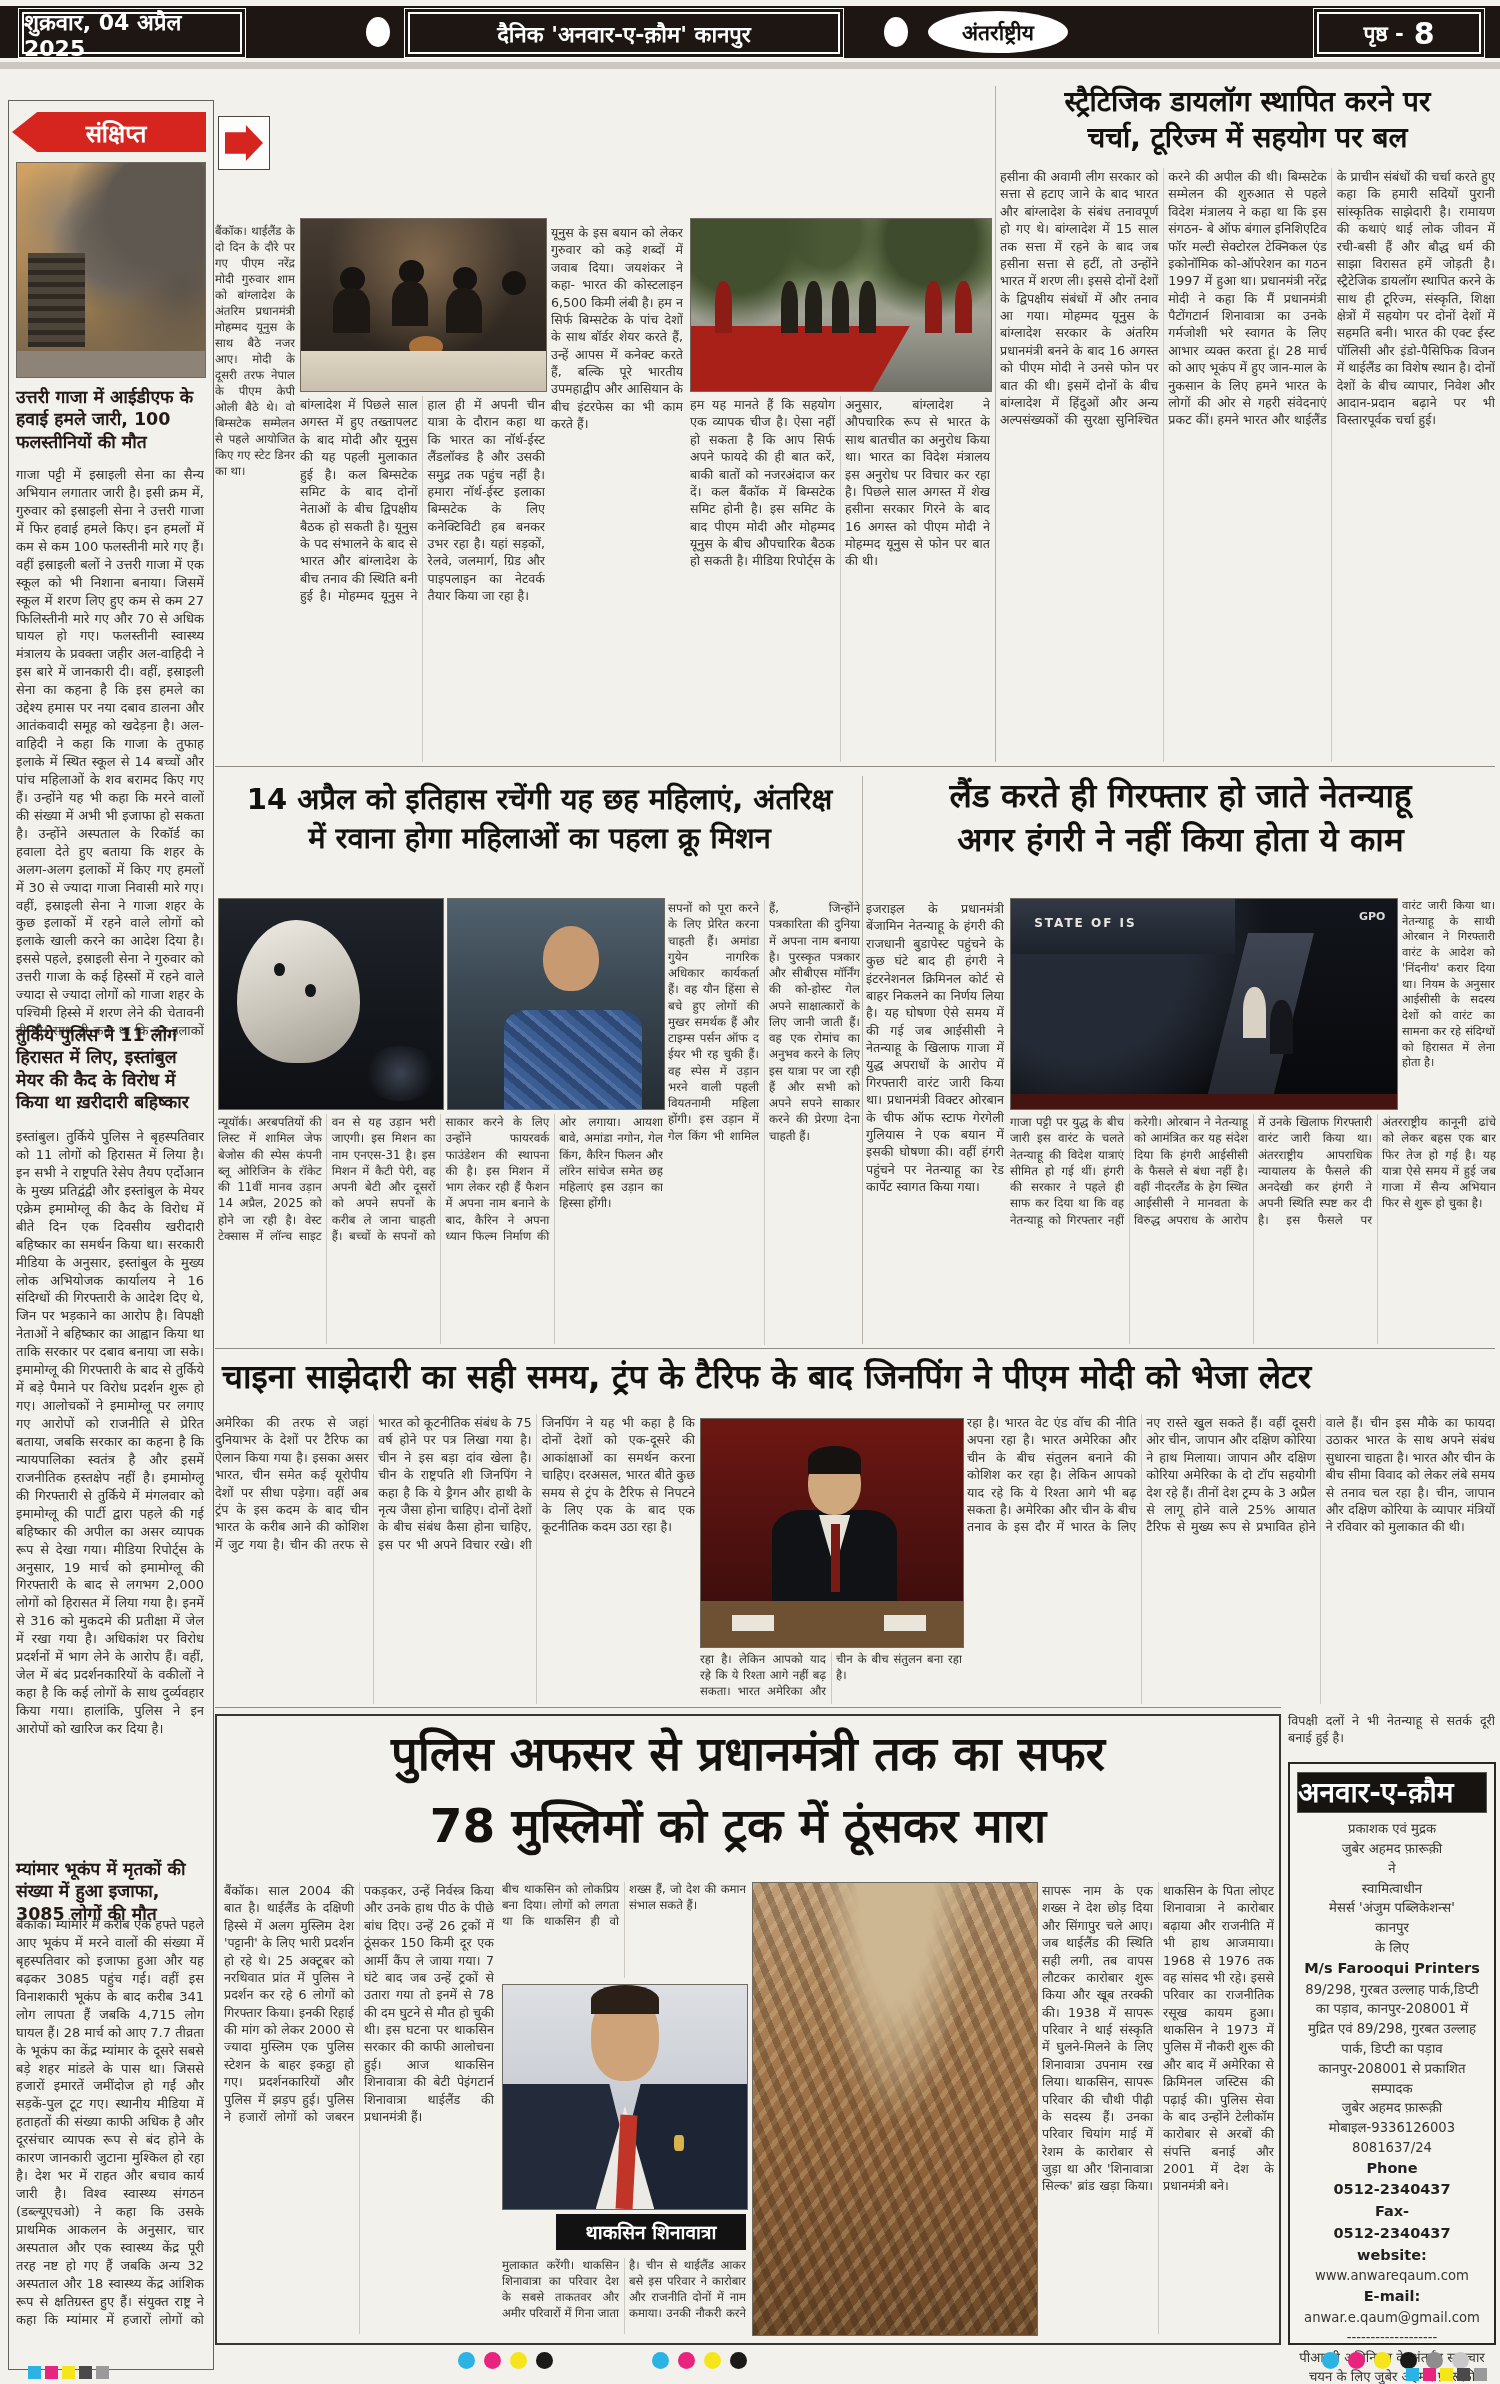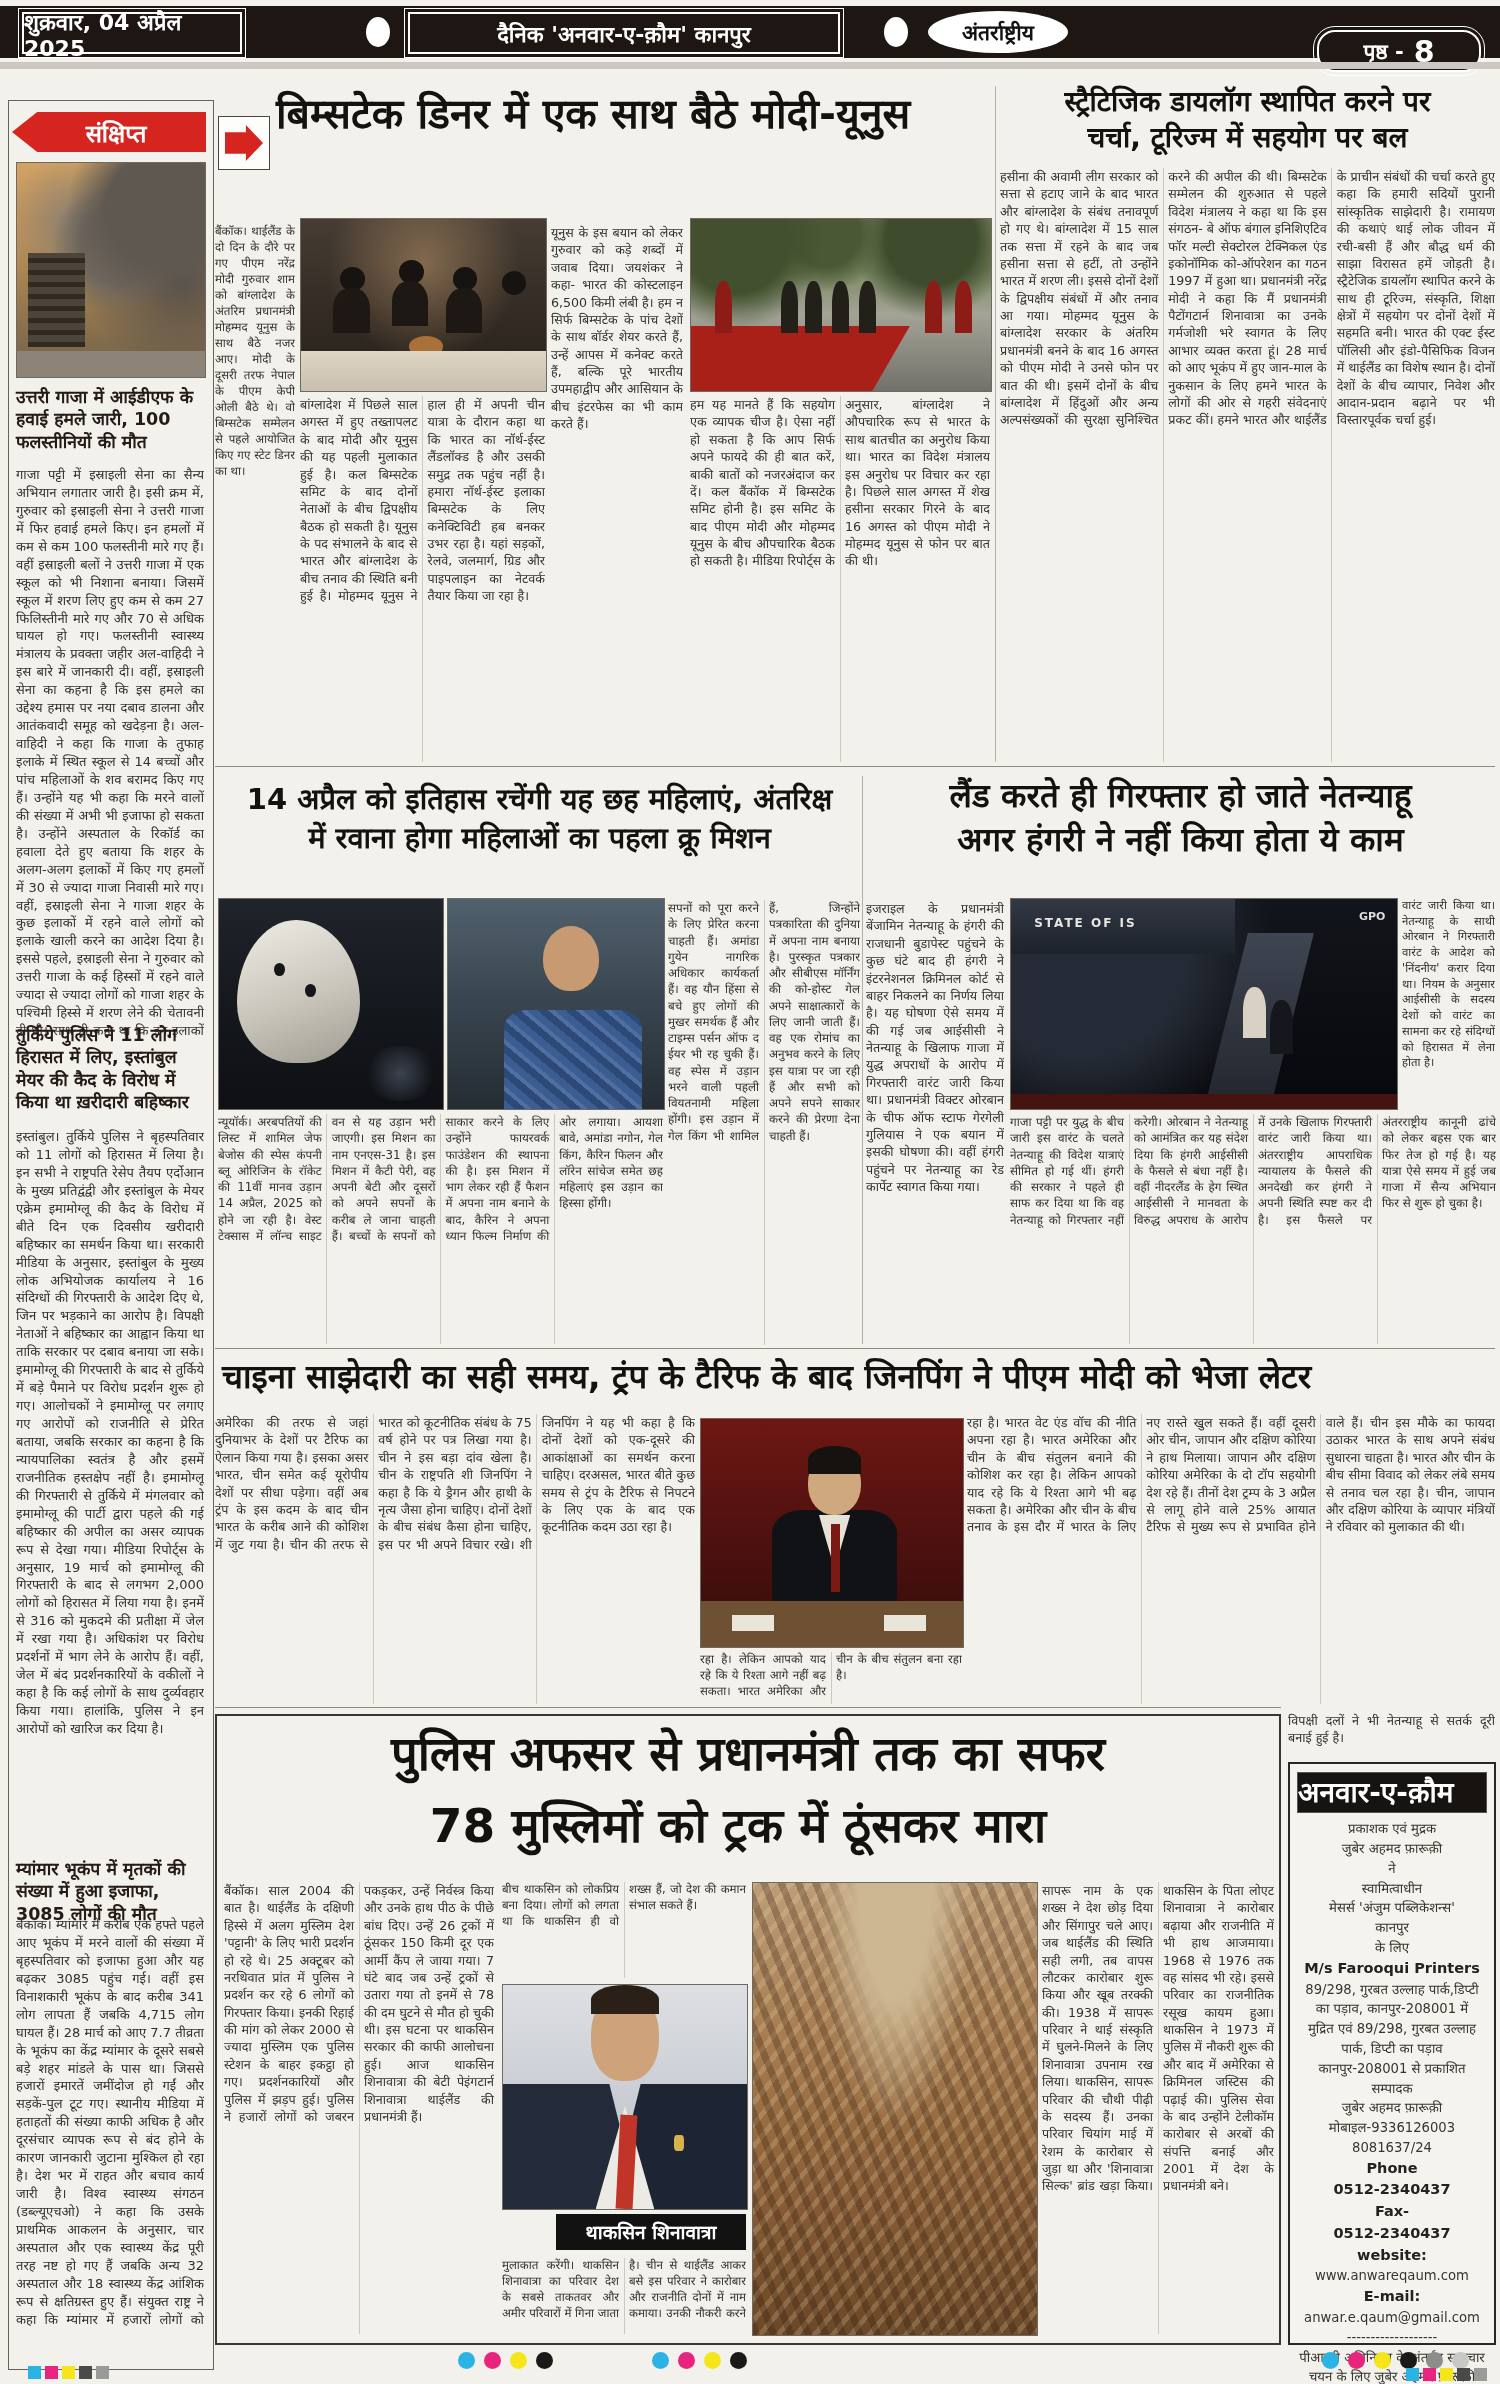--- a/index.html
+++ b/index.html
@@ -132,21 +132,21 @@
       <span>शुक्रवार, 04 अप्रैल 2025</span>
     </div>
     <div class="hdr-dot" style="left:366px;top:11px;"></div>
     <div class="hdr-box" style="left:408px;top:6px;width:428px;height:38px;font-size:22px;">
       <span>दैनिक  'अनवार-ए-क़ौम'  कानपुर</span>
     </div>
     <div class="hdr-dot" style="left:884px;top:11px;"></div>
     <div class="hdr-oval" style="left:928px;top:5px;width:140px;height:42px;font-size:21px;">
       <span>अंतर्राष्ट्रीय</span>
     </div>
-    <div class="hdr-box" style="left:1317px;top:24px;width:160px;height:38px;font-size:21px;gap:10px;border-radius:18px;">
+    <div class="hdr-box" style="left:1317px;top:6px;width:160px;height:38px;font-size:21px;gap:10px;">
       <span>पृष्ठ -</span>
       <span style="font-size:30px;">8</span>
     </div>
   </div>
   <div class="gray-rule"></div>
 
   <div class="sb-box"></div>
   <div class="sb-banner">
     <span>संक्षिप्त</span>
   </div>
@@ -160,21 +160,20 @@
 
   <div class="sb-h" style="top:1024px;">तुर्किये पुलिस ने 11 लोग हिरासत में लिए, इस्तांबुल मेयर की कैद के विरोध में किया था ख़रीदारी बहिष्कार</div>
   <div class="bt c1 sb-b" style="top:1128px;height:722px;">इस्तांबुल। तुर्किये पुलिस ने बृहस्पतिवार को 11 लोगों को हिरासत में लिया है। इन सभी ने राष्ट्रपति रेसेप तैयप एर्दोआन के मुख्य प्रतिद्वंद्वी और इस्तांबुल के मेयर एक्रेम इमामोग्लू की कैद के विरोध में बीते दिन एक दिवसीय खरीदारी बहिष्कार का समर्थन किया था। सरकारी मीडिया के अनुसार, इस्तांबुल के मुख्य लोक अभियोजक कार्यालय ने 16 संदिग्धों की गिरफ्तारी के आदेश दिए थे, जिन पर भड़काने का आरोप है। विपक्षी नेताओं ने बहिष्कार का आह्वान किया था ताकि सरकार पर दबाव बनाया जा सके। इमामोग्लू की गिरफ्तारी के बाद से तुर्किये में बड़े पैमाने पर विरोध प्रदर्शन शुरू हो गए। आलोचकों ने इमामोग्लू पर लगाए गए आरोपों को राजनीति से प्रेरित बताया, जबकि सरकार का कहना है कि न्यायपालिका स्वतंत्र है और इसमें राजनीतिक हस्तक्षेप नहीं है। इमामोग्लू की गिरफ्तारी से तुर्किये में मंगलवार को इमामोग्लू की पार्टी द्वारा पहले की गई बहिष्कार की अपील का असर व्यापक रूप से देखा गया। मीडिया रिपोर्ट्स के अनुसार, 19 मार्च को इमामोग्लू की गिरफ्तारी के बाद से लगभग 2,000 लोगों को हिरासत में लिया गया है। इनमें से 316 को मुकदमे की प्रतीक्षा में जेल में रखा गया है। अधिकांश पर विरोध प्रदर्शनों में भाग लेने के आरोप हैं। वहीं, जेल में बंद प्रदर्शनकारियों के वकीलों ने कहा है कि कई लोगों के साथ दुर्व्यवहार किया गया। हालांकि, पुलिस ने इन आरोपों को खारिज कर दिया है।</div>
 
   <div class="sb-h" style="top:1858px;">म्यांमार भूकंप में मृतकों की संख्या में हुआ इजाफा, 3085 लोगों की मौत</div>
   <div class="bt c1 sb-b" style="top:1916px;height:440px;">बैंकॉक। म्यांमार में करीब एक हफ्ते पहले आए भूकंप में मरने वालों की संख्या में बृहस्पतिवार को इजाफा हुआ और यह बढ़कर 3085 पहुंच गई। वहीं इस विनाशकारी भूकंप के बाद करीब 341 लोग लापता हैं जबकि 4,715 लोग घायल हैं। 28 मार्च को आए 7.7 तीव्रता के भूकंप का केंद्र म्यांमार के दूसरे सबसे बड़े शहर मांडले के पास था। जिससे हजारों इमारतें जमींदोज हो गईं और सड़कें-पुल टूट गए। स्थानीय मीडिया में हताहतों की संख्या काफी अधिक है और दूरसंचार व्यापक रूप से बंद होने के कारण जानकारी जुटाना मुश्किल हो रहा है। देश भर में राहत और बचाव कार्य जारी है। विश्व स्वास्थ्य संगठन (डब्ल्यूएचओ) ने कहा कि उसके प्राथमिक आकलन के अनुसार, चार अस्पताल और एक स्वास्थ्य केंद्र पूरी तरह नष्ट हो गए हैं जबकि अन्य 32 अस्पताल और 18 स्वास्थ्य केंद्र आंशिक रूप से क्षतिग्रस्त हुए हैं। संयुक्त राष्ट्र ने कहा कि म्यांमार में हजारों लोगों को भोजन, पानी और आश्रय की सख्त जरूरत है।</div>
 
   <div class="arrow-box">
     <span class="arrow-red"></span>
   </div>
-  <div class="hl" style="left:276px;top:90px;width:730px;font-size:41px;">बिम्सटेक डिनर में एक साथ बैठे मोदी-यूनुस</div>
 
   <div class="hl ctr" style="left:1000px;top:84px;width:495px;font-size:28px;line-height:1.3;">
     <div>स्ट्रैटिजिक डायलॉग स्थापित करने पर</div>
     <div>चर्चा, टूरिज्म में सहयोग पर बल</div>
   </div>
 
   <div class="photo" id="ph-dinner" style="left:300px;top:218px;width:245px;height:172px;">
     <span class="dn-head" style="left:16%;top:28%;"></span>
     <span class="dn-body" style="left:13%;top:40%;"></span>
     <span class="dn-head" style="left:40%;top:24%;"></span>

